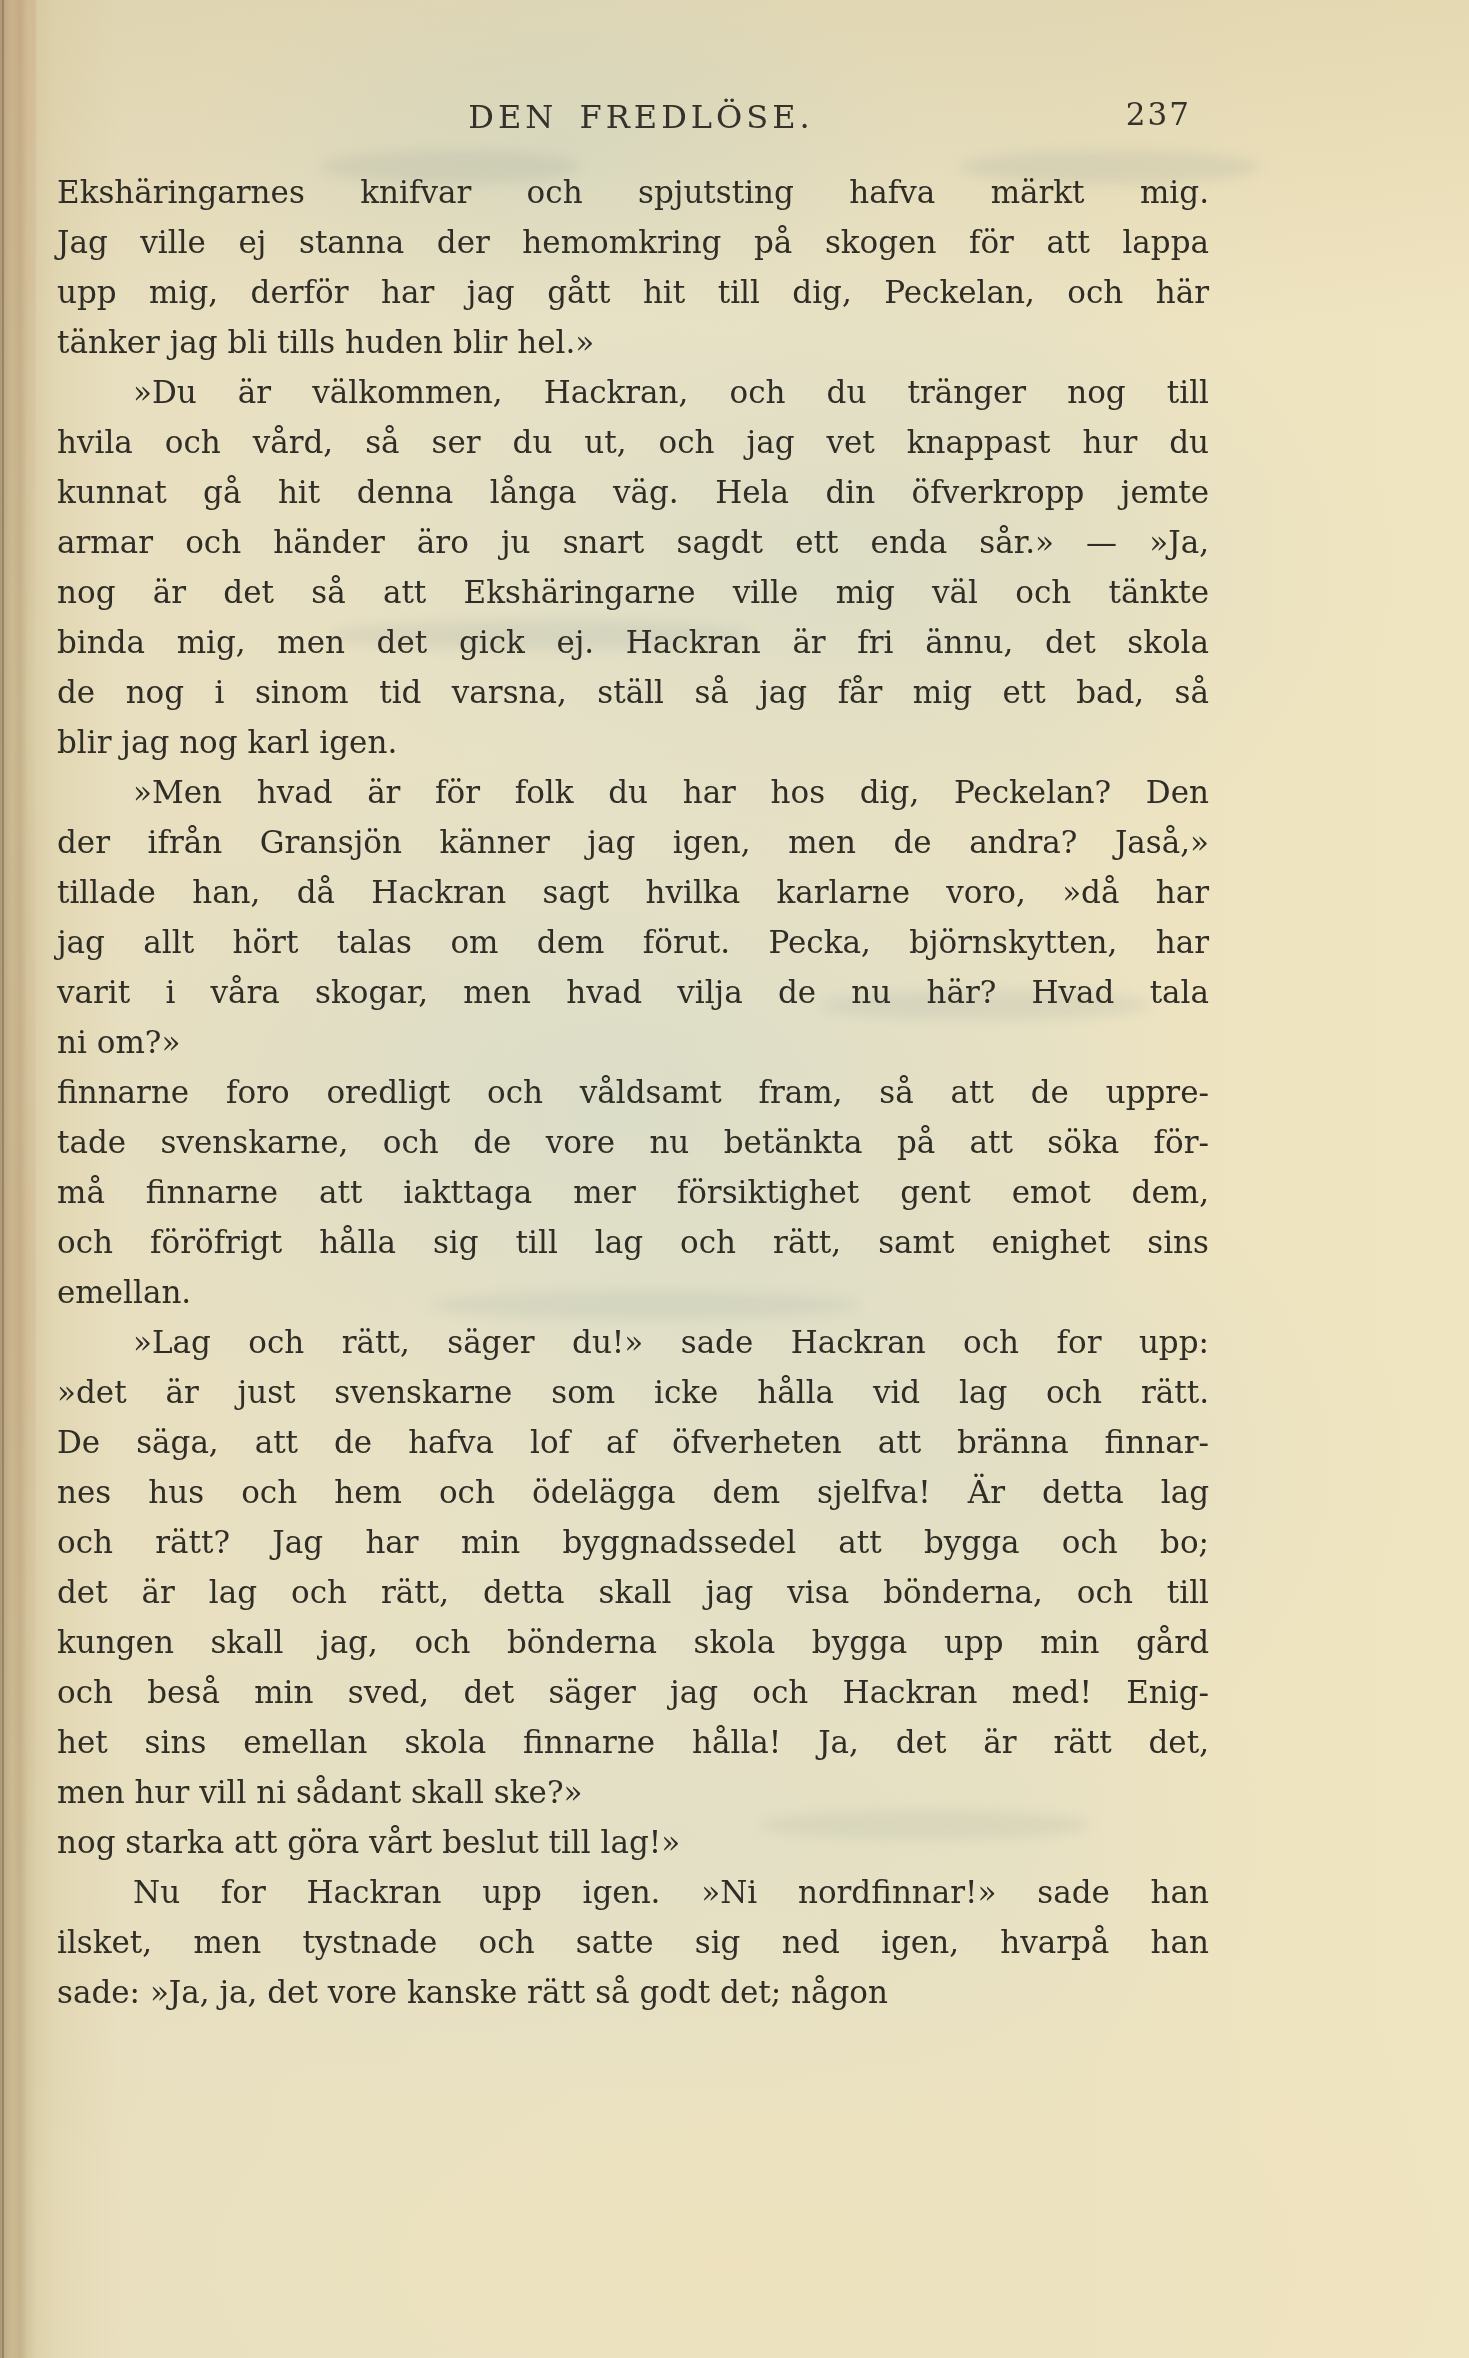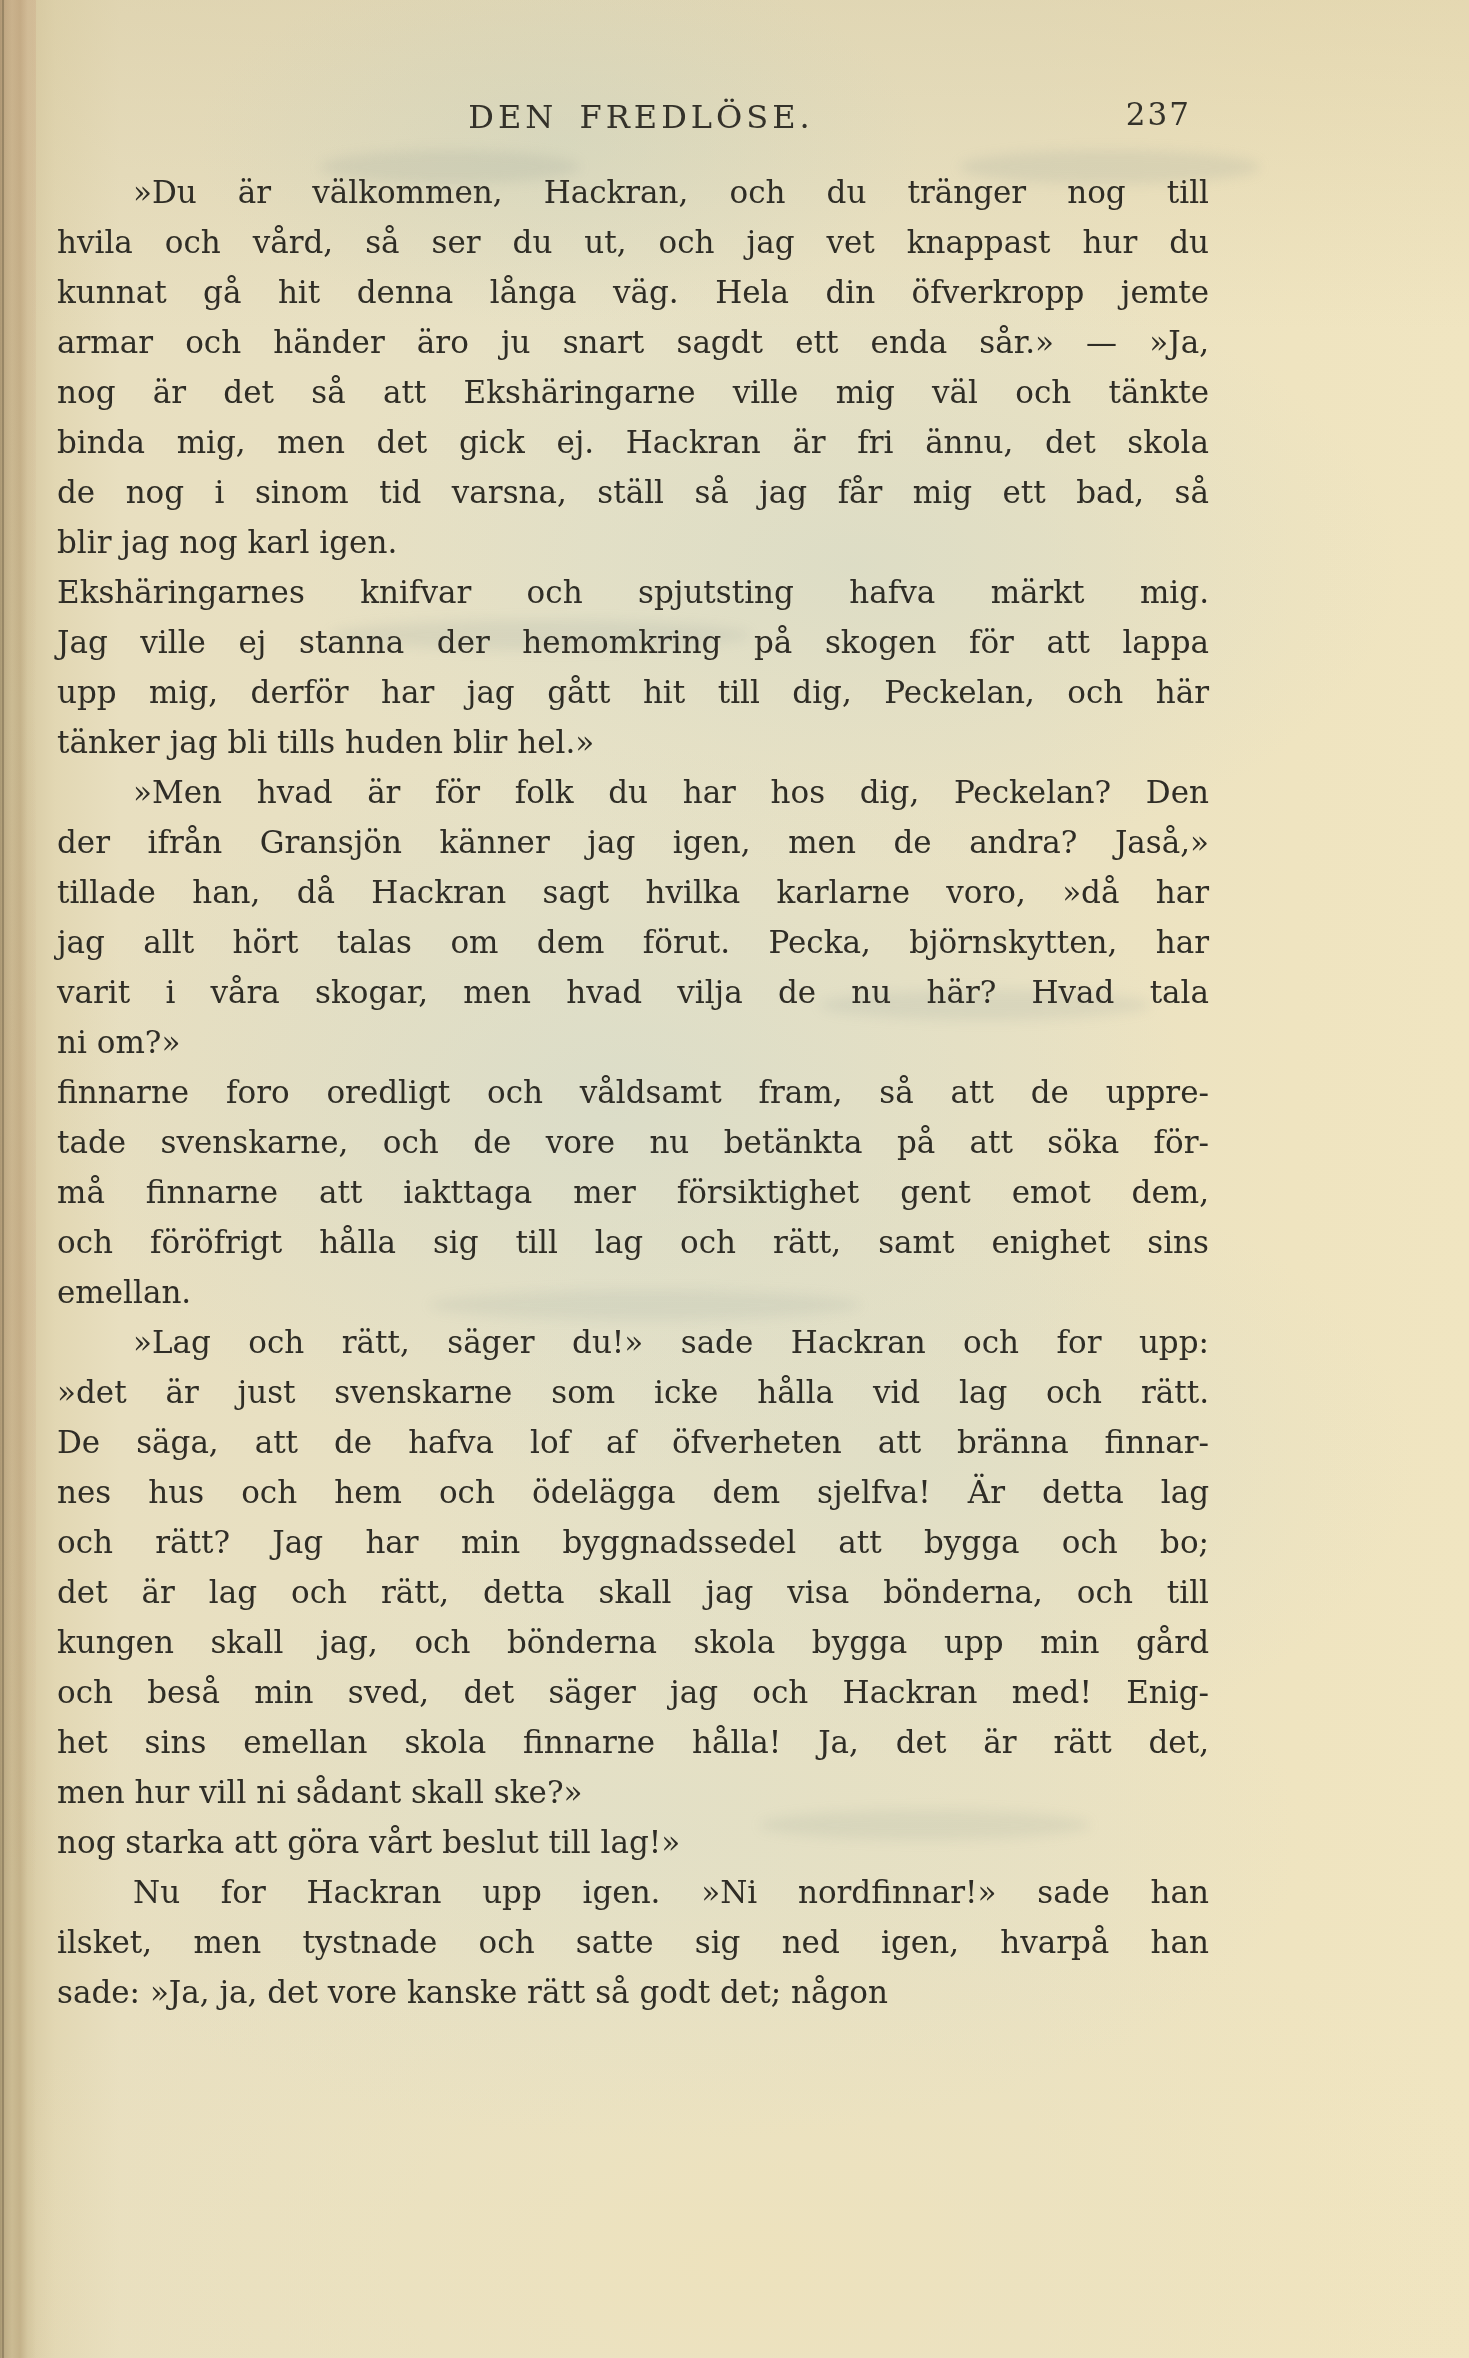--- a/index.html
+++ b/index.html
@@ -130,34 +130,34 @@
   <div class="ghost g5"></div>
   <div class="ghost g6"></div>
 
   <div class="header">
     <span class="running-title">DEN FREDLÖSE.</span>
     <span class="folio">237</span>
   </div>
 
   <div class="text-block">
       <div class="para">
+        <div class="line">Ekshäringarnes knifvar och spjutsting hafva märkt mig.</div>
+        <div class="line">Jag ville ej stanna der hemomkring på skogen för att lappa</div>
+        <div class="line">upp mig, derför har jag gått hit till dig, Peckelan, och här</div>
+        <div class="line last">tänker jag bli tills huden blir hel.»</div>
+      </div>
+      <div class="para">
         <div class="line indent">»Du är välkommen, Hackran, och du tränger nog till</div>
         <div class="line">hvila och vård, så ser du ut, och jag vet knappast hur du</div>
         <div class="line">kunnat gå hit denna långa väg. Hela din öfverkropp jemte</div>
         <div class="line">armar och händer äro ju snart sagdt ett enda sår.» — »Ja,</div>
         <div class="line">nog är det så att Ekshäringarne ville mig väl och tänkte</div>
         <div class="line">binda mig, men det gick ej. Hackran är fri ännu, det skola</div>
         <div class="line">de nog i sinom tid varsna, ställ så jag får mig ett bad, så</div>
         <div class="line last">blir jag nog karl igen.</div>
-      </div>
-      <div class="para">
-        <div class="line">Ekshäringarnes knifvar och spjutsting hafva märkt mig.</div>
-        <div class="line">Jag ville ej stanna der hemomkring på skogen för att lappa</div>
-        <div class="line">upp mig, derför har jag gått hit till dig, Peckelan, och här</div>
-        <div class="line last">tänker jag bli tills huden blir hel.»</div>
       </div>
       <div class="para">
         <div class="line indent">»Men hvad är för folk du har hos dig, Peckelan? Den</div>
         <div class="line">der ifrån Gransjön känner jag igen, men de andra? Jaså,»</div>
         <div class="line">tillade han, då Hackran sagt hvilka karlarne voro, »då har</div>
         <div class="line">jag allt hört talas om dem förut. Pecka, björnskytten, har</div>
         <div class="line">varit i våra skogar, men hvad vilja de nu här? Hvad tala</div>
         <div class="line last">ni om?»</div>
       </div>
       <div class="para">

